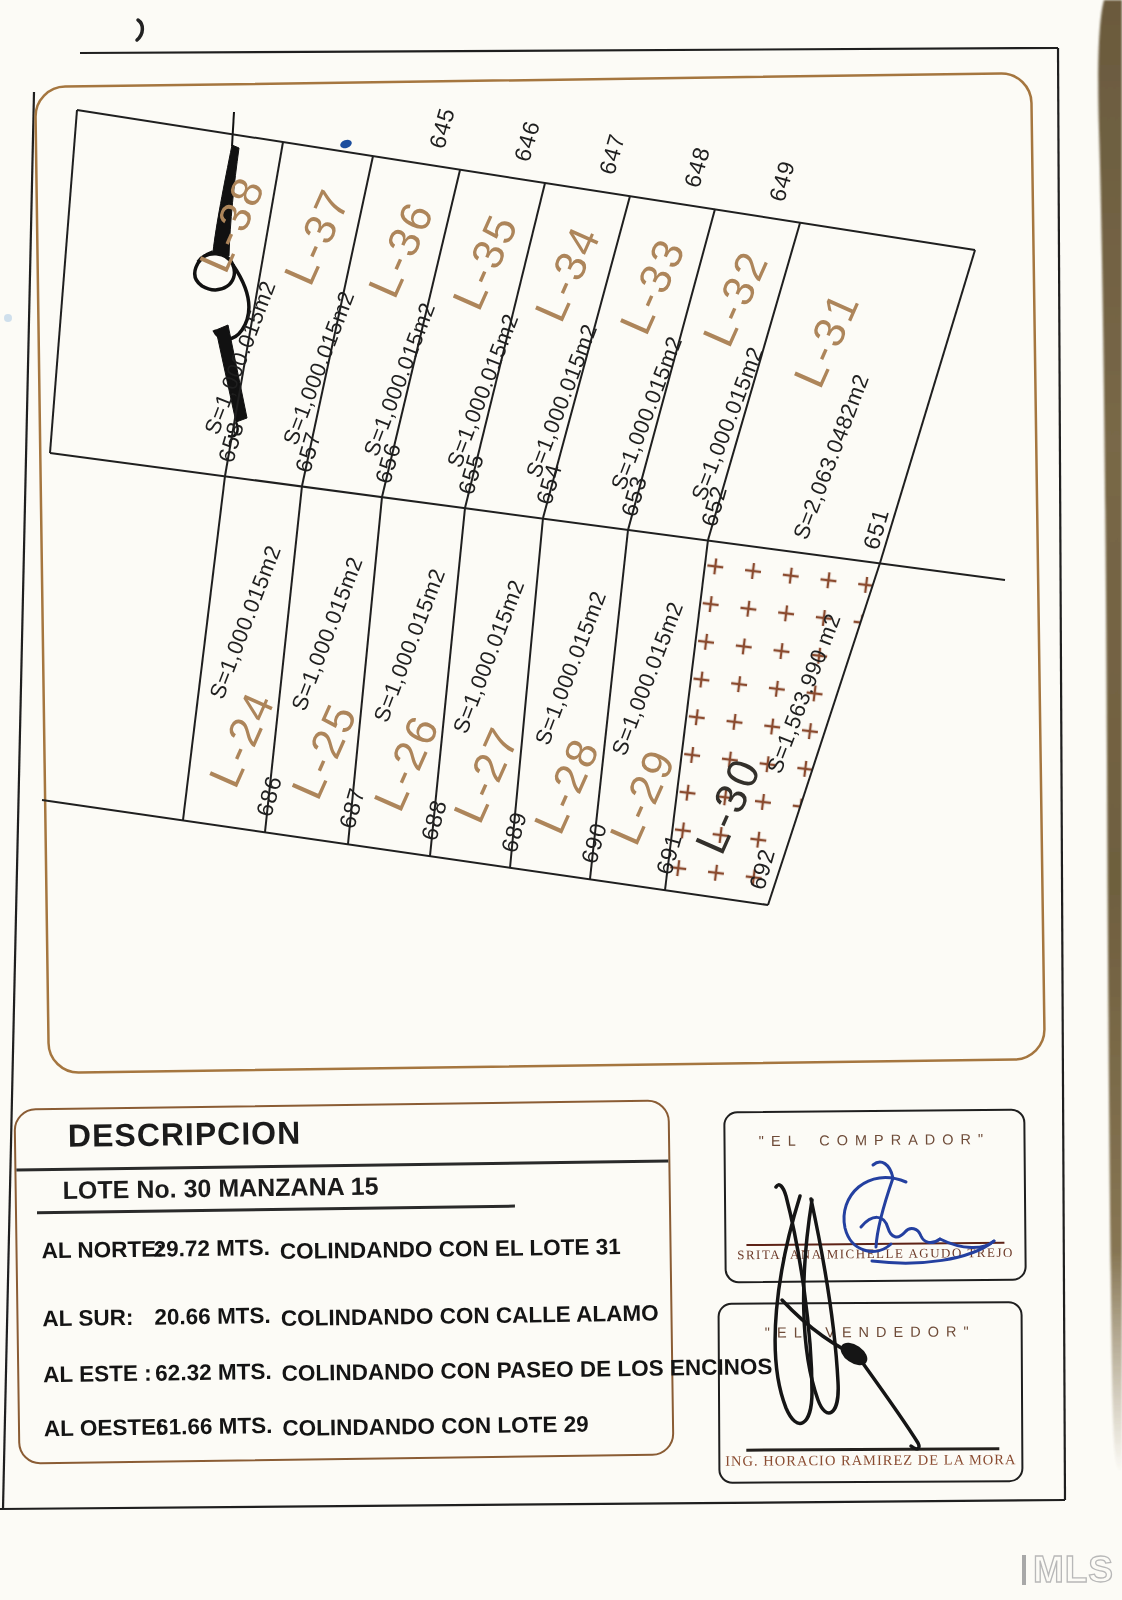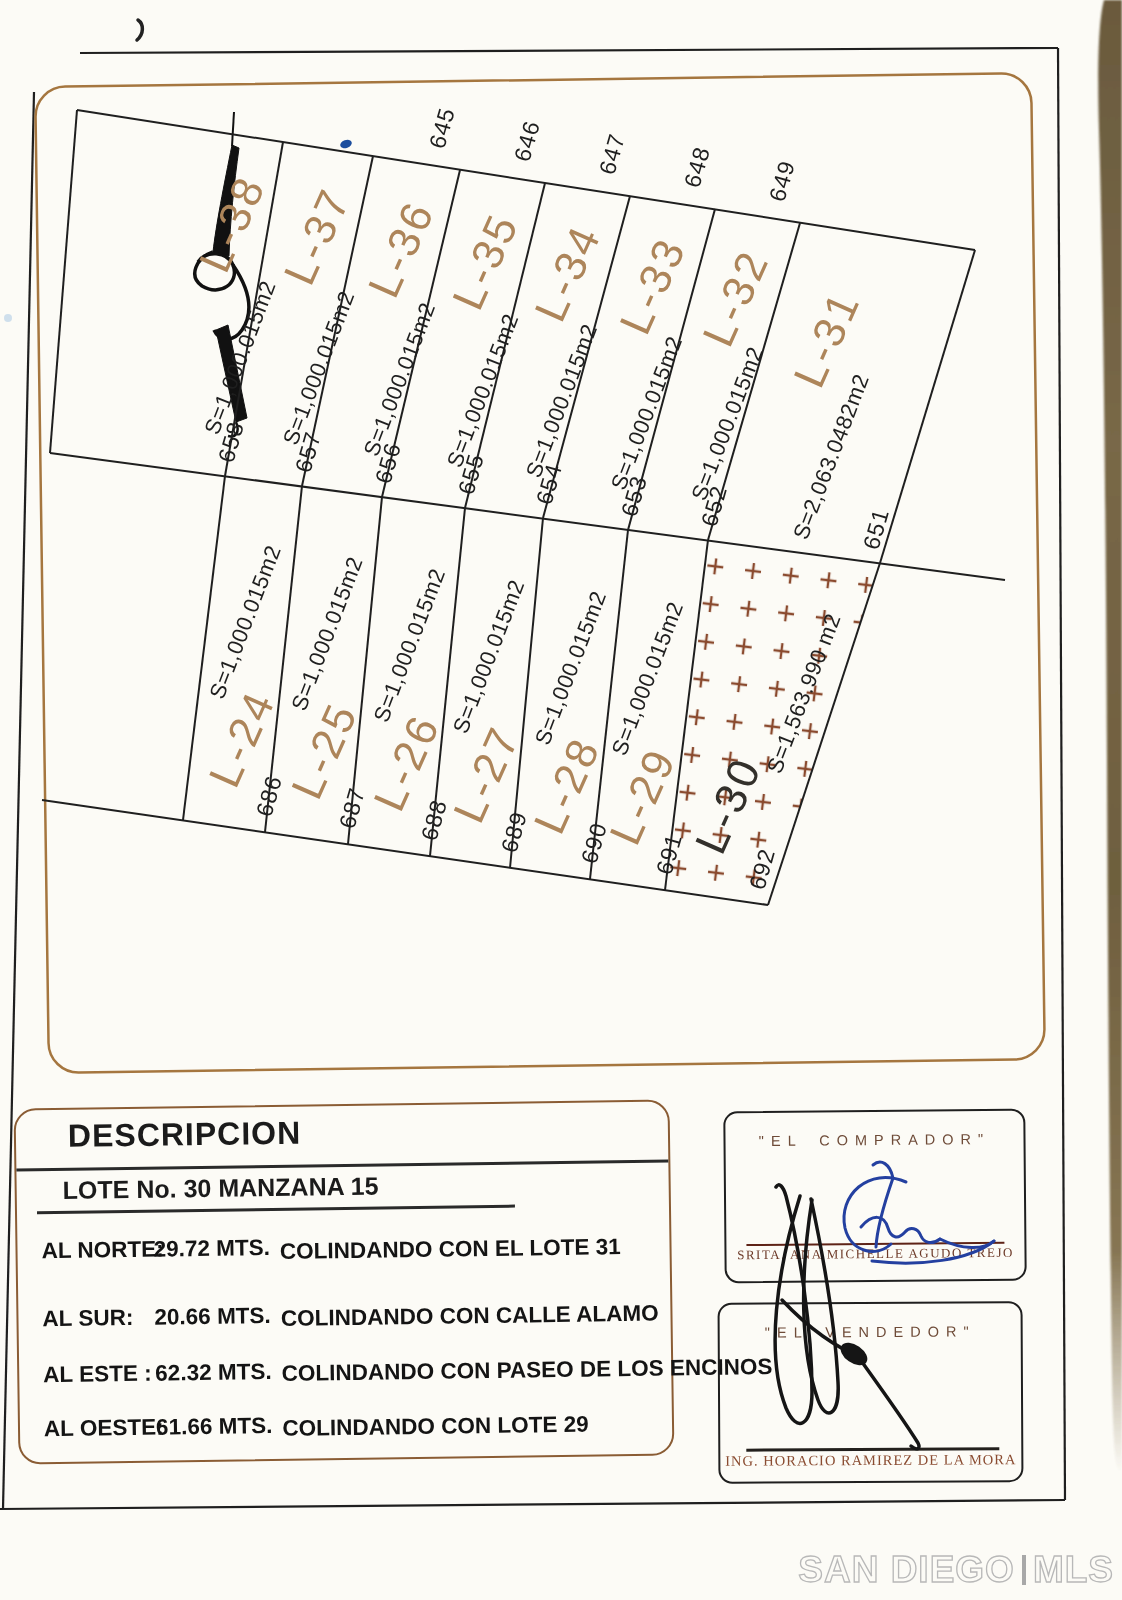--- a/index.html
+++ b/index.html
@@ -221,18 +221,17 @@
     <g stroke="#151515" stroke-width="3.5" fill="none" stroke-linecap="round">
       <path d="M800,1196 C777,1270 765,1355 786,1408 C797,1434 812,1426 812,1392 C812,1330 800,1250 786,1196 C783,1186 779,1182 776,1187"></path>
       <path d="M812,1200 C800,1275 800,1350 818,1400 C826,1422 840,1416 838,1382 C835,1322 822,1250 811,1199"></path>
       <path d="M782,1300 C810,1330 838,1348 858,1356"></path>
       <path d="M862,1362 C885,1394 905,1422 918,1443 C921,1449 917,1451 911,1446"></path>
     </g>
     <ellipse cx="854" cy="1354" rx="15" ry="9" fill="#151515" transform="rotate(35 854 1354)"></ellipse>
   </svg>
 
   <div class="watermark">
-    <span>SAN DIEGO</span>
     <span class="bar"></span>
     <span>MLS</span>
   </div>
 
 </div>
 
 </body></html>

